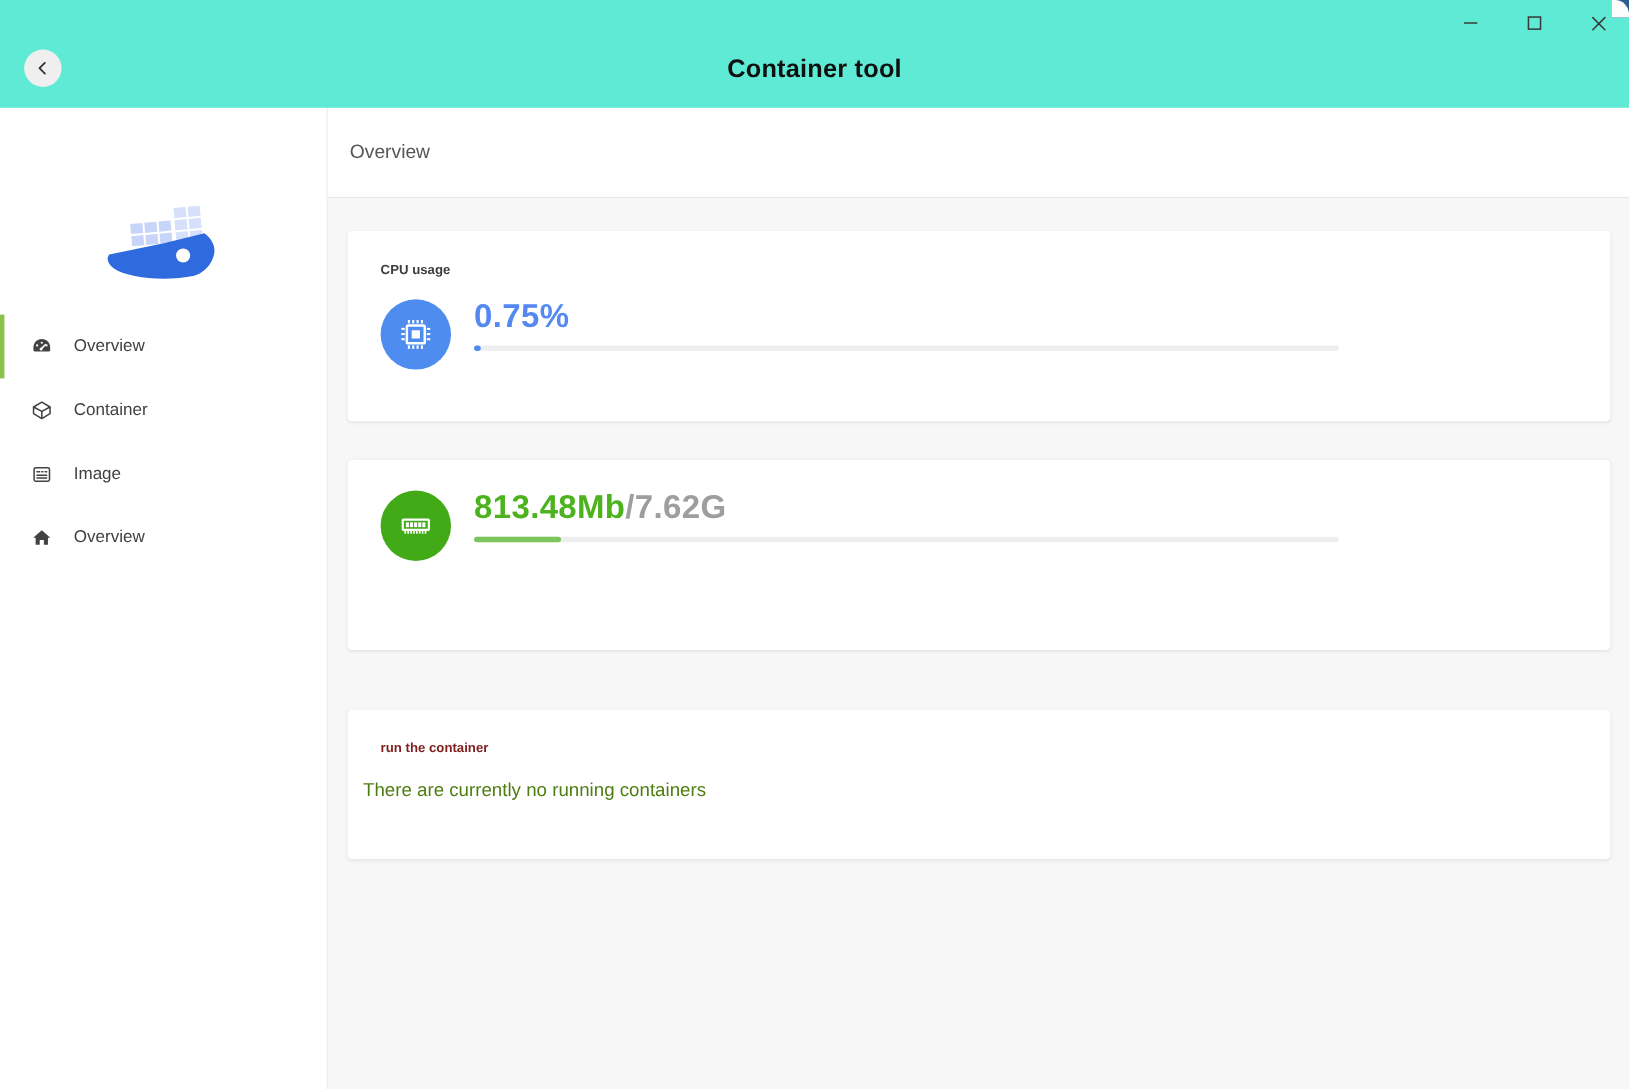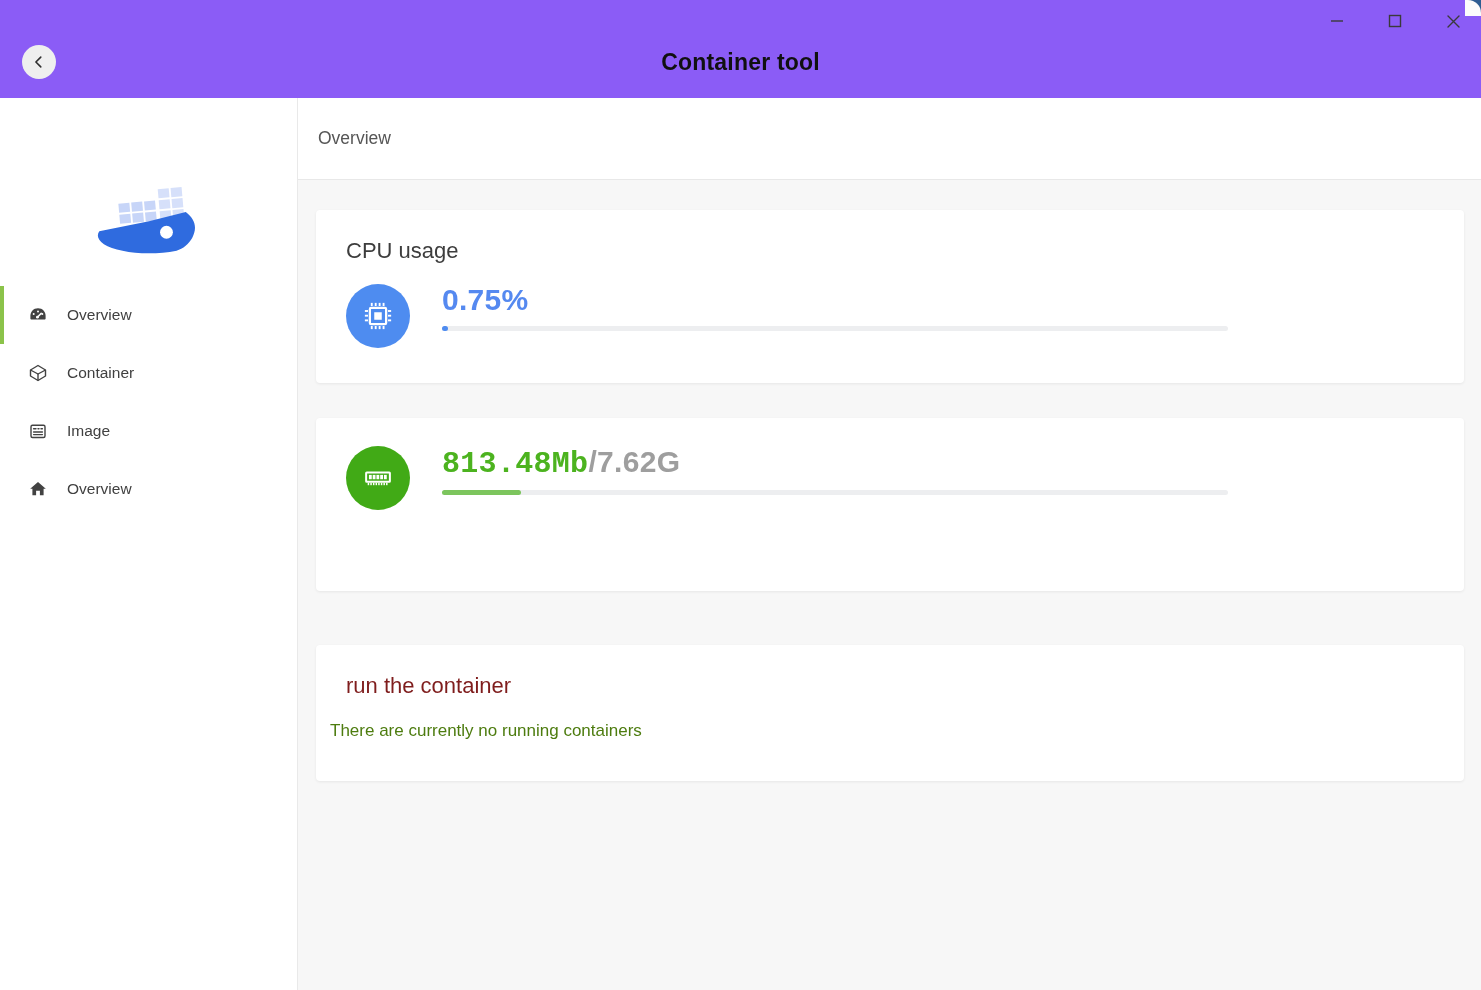--- a/index.html
+++ b/index.html
@@ -11,21 +11,21 @@
     --mem-total:#9e9e9e;
     --active-accent:#8bc34a;
   }
   *{box-sizing:border-box;margin:0;padding:0;}
   html,body{width:1481px;height:990px;}
   body{
     font-family:"Liberation Sans","DejaVu Sans",sans-serif;
     background:#fff;color:#414141;overflow:hidden;position:relative;
   }
   
-  .titlebar{height:98px;background:#8b5cf6;position:relative;}
+  .titlebar{height:98px;background:#5eead4;position:relative;}
   .back-btn{
     position:absolute;left:22px;top:45px;width:34px;height:34px;border-radius:50%;
     background:#efefef;border:none;display:flex;align-items:center;justify-content:center;cursor:pointer;
   }
   .win-title{
     position:absolute;left:0;right:0;top:49px;text-align:center;
     font-size:23px;font-weight:700;color:#101010;letter-spacing:.2px;
   }
   .win-controls{position:absolute;top:2px;right:8px;display:flex;gap:18px;}
   .win-btn{
@@ -50,31 +50,31 @@
   .main{flex:1;display:flex;flex-direction:column;min-width:0;}
   .main-header{
     height:82px;background:#fff;border-bottom:1px solid #e8e8e8;
     display:flex;align-items:center;padding-left:20px;font-size:17.5px;color:#565656;
   }
   .main-body{flex:1;background:#f7f7f7;padding:30px 17px 0 18px;}
   .card{
     background:#fff;border-radius:4px;box-shadow:0 1px 3px rgba(0,0,0,.07);
   }
   .card-metric{height:173px;padding:28px 30px;margin-bottom:35px;}
-  .card-title{font-size:22px;font-weight:400;color:#3d3d3d;margin-bottom:20px;}
-  .metric-row{display:flex;gap:32px;align-items:flex-start;}
+  .card-title{font-size:12px;font-weight:700;color:#3d3d3d;margin-bottom:20px;}
+  .metric-row{display:flex;gap:21px;align-items:flex-start;}
   .metric-icon{
     width:64px;height:64px;border-radius:50%;flex:none;
     display:flex;align-items:center;justify-content:center;
   }
   .metric-icon.cpu{background:var(--cpu-accent);}
   .metric-icon.mem{background:var(--mem-accent);}
   .metric-value{font-size:30px;font-weight:700;line-height:32px;letter-spacing:.3px;}
   .metric-value .used-cpu{color:var(--cpu-value);}
-  .metric-value .used-mem{color:var(--mem-value);font-family:Liberation Mono, monospace;}
+  .metric-value .used-mem{color:var(--mem-value);}
   .metric-value .total-mem{color:var(--mem-total);}
   .progress{
     margin-top:10px;width:786px;height:5px;background:#edeef0;border-radius:3px;position:relative;
   }
   .progress-fill{height:5px;border-radius:3px;width:0;}
   .progress-fill.cpu{background:var(--cpu-accent);}
   .progress-fill.mem{background:var(--mem-fill);}
   .card-empty{margin-top:54px;height:136px;padding:28px 14px;}
   .card-empty .card-title{margin-left:16px;margin-bottom:22px;color:#7f1d1d;}
   .empty-msg{font-size:17px;color:#4d7c0f;}

